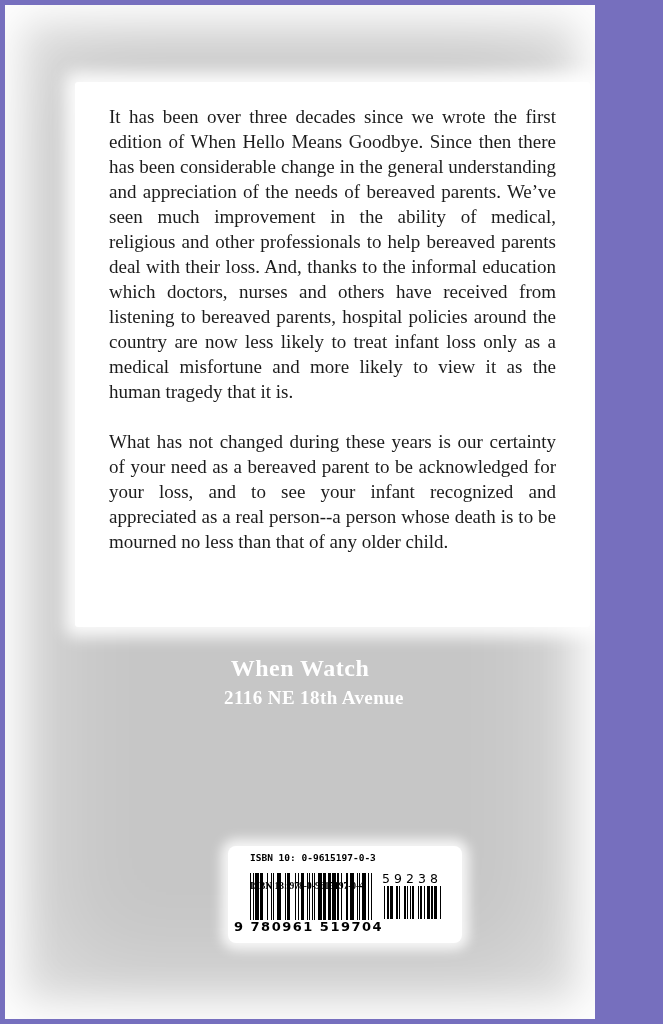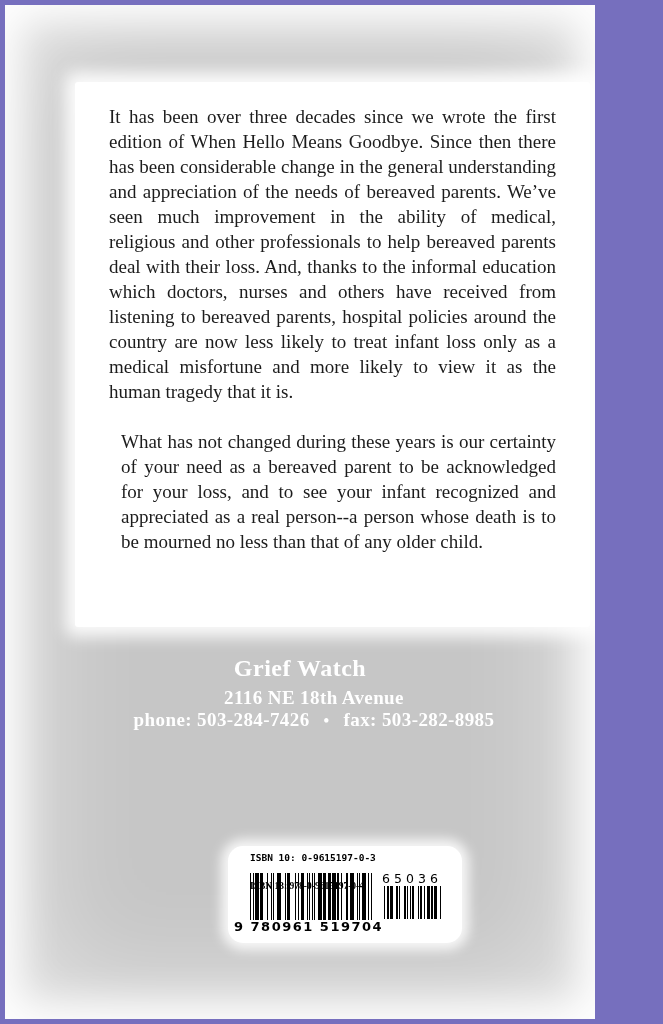--- a/index.html
+++ b/index.html
@@ -33,21 +33,21 @@
     box-shadow: 0 0 16px 10px rgba(255,255,255,0.9);
     padding: 22px 34px 0 34px;
     color: var(--text, #1c1c1c);
   }
   .synopsis-panel p {
     font-size: 19px;
     line-height: 25px;
     text-align: justify;
     text-justify: inter-word;
   }
-  .synopsis-panel p + p { margin-top: 25px; margin-left: 12px; }
+  .synopsis-panel p + p { margin-top: 25px; }
 
   
   .ordering-section {
     position: absolute;
     left: 0; top: 650px;
     width: 100%;
     text-align: center;
     color: var(--order-text, #ffffff);
     font-weight: bold;
   }
@@ -73,21 +73,21 @@
     letter-spacing: 0.8px;
     margin-top: 1px;
   }
 
   
   .barcode-panel {
     position: absolute;
     left: 223px; top: 841px;
     width: 234px; height: 97px;
     background: var(--panel-white, #ffffff);
-    border-radius: 15px;
+    border-radius: 8px;
     box-shadow: 0 0 12px 7px rgba(255,255,255,0.85);
     padding: 7px 0 0 22px;
     color: #000;
   }
   .isbn-line {
     font-family: "DejaVu Sans Mono", monospace;
     font-weight: bold;
     font-size: 9.5px;
     line-height: 9.5px;
     letter-spacing: 0;
@@ -125,25 +125,22 @@
 
 <div class="frame">
   <div class="cover">
 
     <div class="synopsis-panel">
       <p>It has  been over three decades since we wrote the first edition of When Hello Means Goodbye. Since then there has been considerable change in the general understanding and appreciation of the needs of bereaved parents.  We’ve seen much improvement in the ability of medical, religious and other professionals to help bereaved parents deal with their loss.  And, thanks to the informal education which doctors, nurses and others have received from listening to bereaved parents, hospital policies around the country are now less likely to treat infant loss only as a medical misfortune and more likely to view it as the human tragedy that it is.</p>
       <p>What has not changed during these years is our certainty of your need as a bereaved parent to be acknowledged for your loss, and to see your infant recognized and appreciated as a real person--a person whose death is to be mourned no less than that of any older child.</p>
     </div>
 
     <div class="ordering-section">
-      <div class="publisher-name">Grief Watch</div>
+      <div class="publisher-name">When Watch</div>
       <div class="order-line">2116 NE 18th Avenue</div>
-      <div class="order-line">
-        <span>phone: 503-284-7426</span><span class="bullet-sep">•</span><span>fax: 503-282-8985</span>
-      </div>
     </div>
 
     <div class="barcode-panel">
       <div class="isbn-line">ISBN 10: 0-9615197-0-3</div>
       <div class="isbn-line">ISBN 13: 978-0-9615197-0-4</div>
       <div class="bars-row">
         <svg id="ean13-svg" class="ean13-svg" viewBox="0 0 95 47" preserveAspectRatio="none" shape-rendering="crispEdges">
             <rect x="0" y="0" width="1" height="47" fill="#000"></rect>
             <rect x="2" y="0" width="1" height="47" fill="#000"></rect>
             <rect x="4" y="0" width="3" height="47" fill="#000"></rect>
@@ -171,21 +168,21 @@
             <rect x="78" y="0" width="3" height="47" fill="#000"></rect>
             <rect x="83" y="0" width="1" height="47" fill="#000"></rect>
             <rect x="85" y="0" width="1" height="47" fill="#000"></rect>
             <rect x="87" y="0" width="3" height="47" fill="#000"></rect>
             <rect x="92" y="0" width="1" height="47" fill="#000"></rect>
             <rect x="94" y="0" width="1" height="47" fill="#000"></rect>
           </svg>
         <div class="ean13-digits">9 780961 519704</div>
       </div>
       <div class="addon-block">
-        <div class="addon-digits">65036</div>
+        <div class="addon-digits">59238</div>
         <svg id="addon-svg" class="addon-svg" viewBox="0 0 48 33" preserveAspectRatio="none" shape-rendering="crispEdges">
             <rect x="1" y="0" width="1" height="33" fill="#000"></rect>
             <rect x="3" y="0" width="2" height="33" fill="#000"></rect>
             <rect x="6" y="0" width="2" height="33" fill="#000"></rect>
             <rect x="11" y="0" width="1" height="33" fill="#000"></rect>
             <rect x="13" y="0" width="1" height="33" fill="#000"></rect>
             <rect x="17" y="0" width="2" height="33" fill="#000"></rect>
             <rect x="20" y="0" width="1" height="33" fill="#000"></rect>
             <rect x="22" y="0" width="1" height="33" fill="#000"></rect>
             <rect x="24" y="0" width="2" height="33" fill="#000"></rect>

